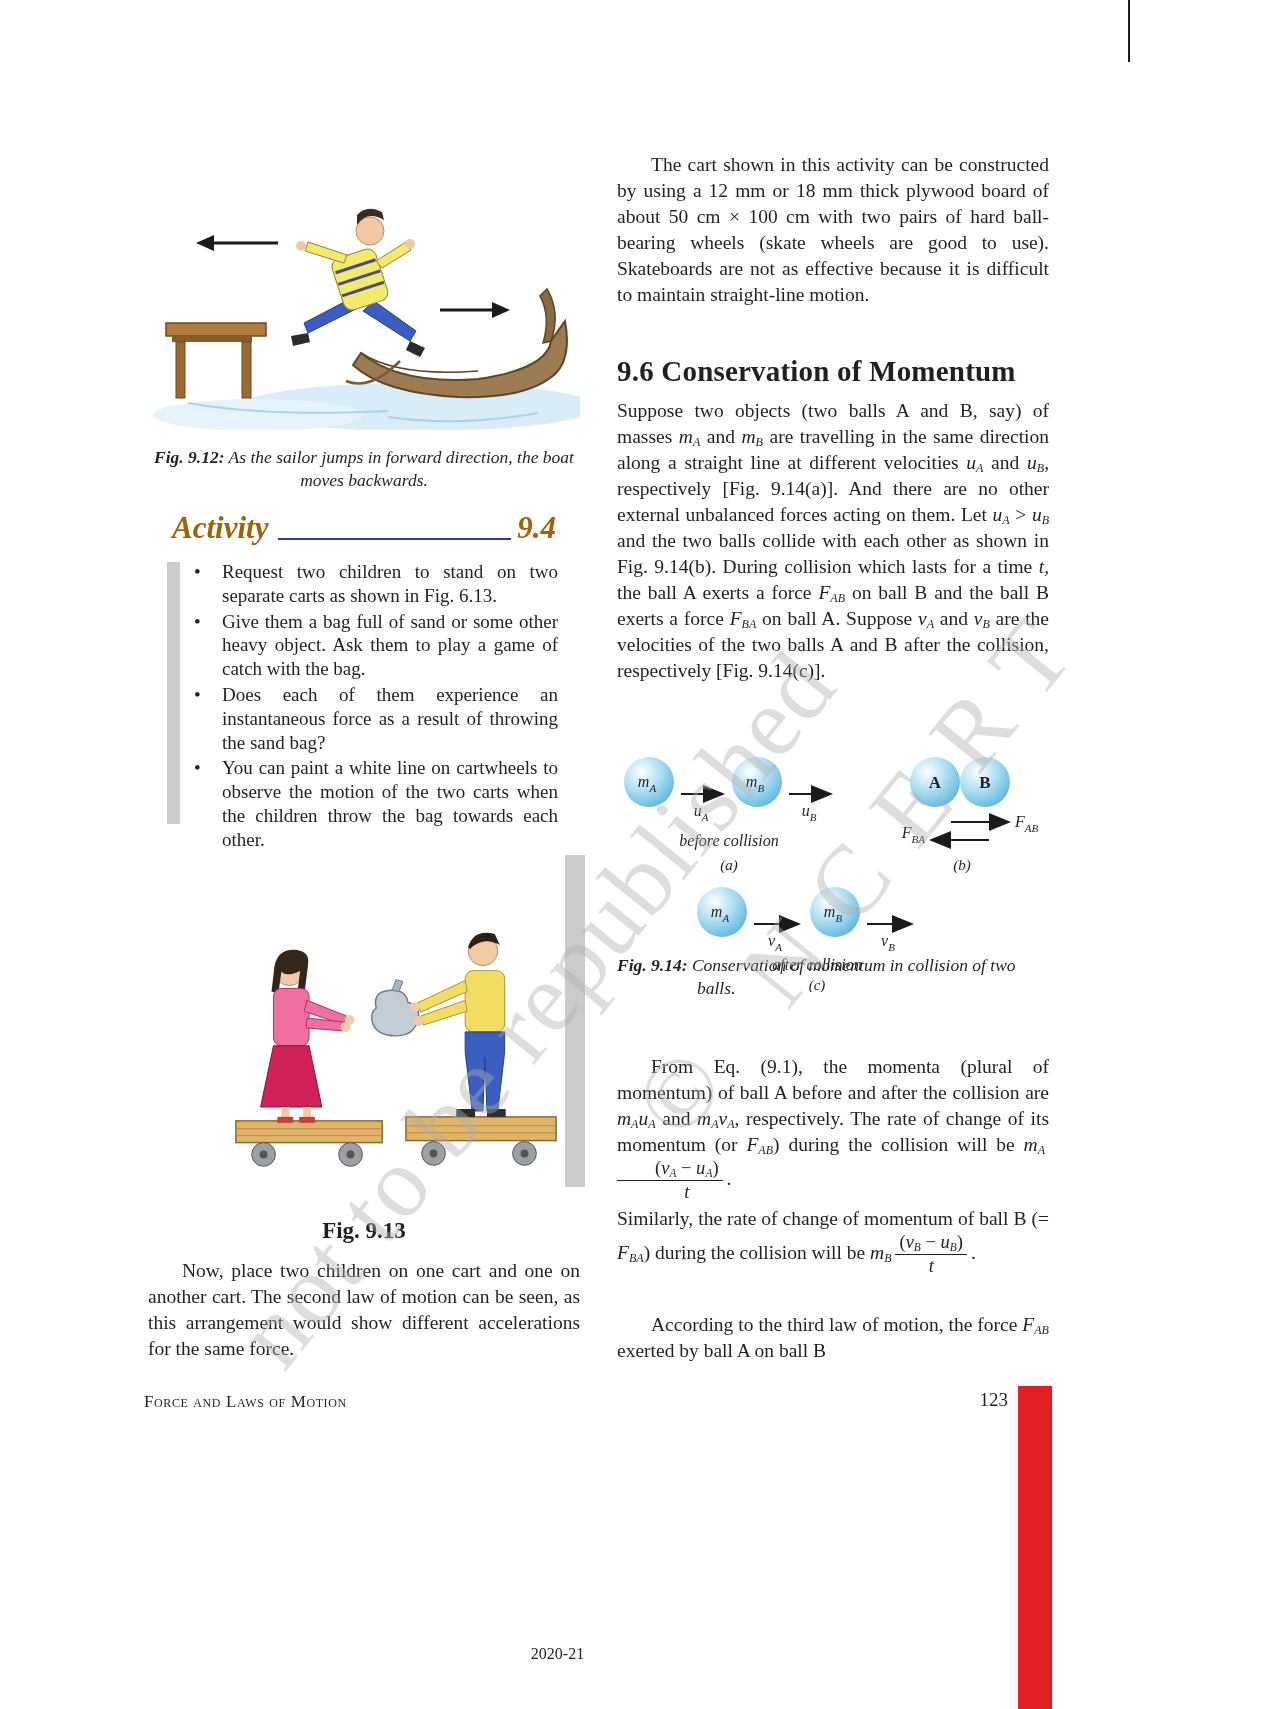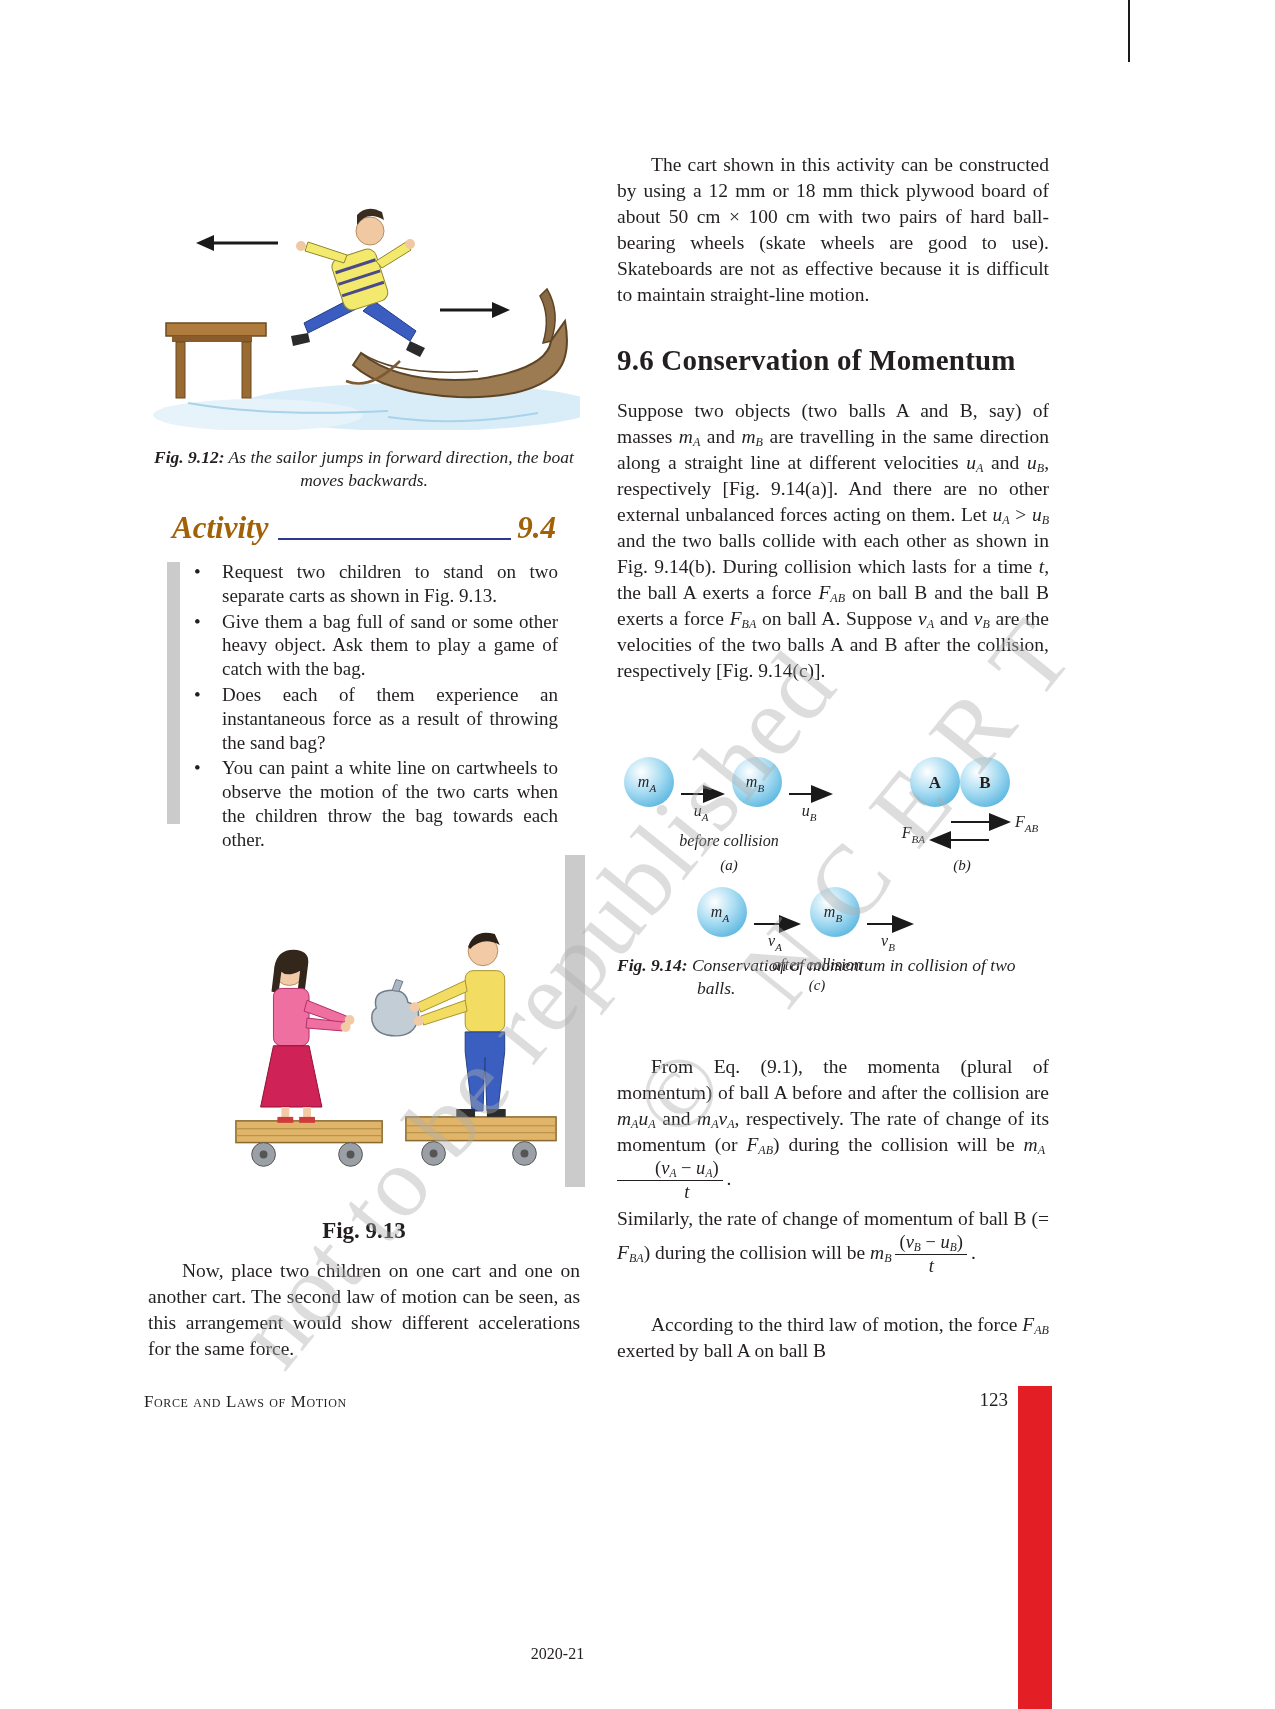--- a/index.html
+++ b/index.html
@@ -138,21 +138,21 @@
   </div>
 
   <div class="abs activity-head" style="left:172px; top:510px; width:384px;">
     <span class="activity-title">Activity</span>
     <span class="activity-rule"></span>
     <span class="activity-number">9.4</span>
   </div>
 
   <div class="abs graybar" style="left:167px; top:562px; width:13px; height:262px;"></div>
   <ul class="bullets abs" style="left:192px; top:560px; width:366px;">
-    <li><span>Request two children to stand on two separate carts as shown in Fig. 9.13.</span></li>
+    <li><span>Request two children to stand on two separate carts as shown in Fig. 6.13.</span></li>
     <li><span>Give them a bag full of sand or some other heavy object. Ask them to play a game of catch with the bag.</span></li>
     <li><span>Does each of them experience an instantaneous force as a result of throwing the sand bag?</span></li>
     <li><span>You can paint a white line on cartwheels to observe the motion of the two carts when the children throw the bag towards each other.</span></li>
   </ul>
 
   <div class="abs" style="left:228px; top:852px;">
     <svg viewBox="0 0 340 350" width="336" height="346">
 
       <g>
         <rect x="8" y="272" width="148" height="22" fill="#e0b469" stroke="#8a6a30" stroke-width="1.5"></rect>
@@ -209,21 +209,21 @@
   </div>
 
   <div class="abs graybar" style="left:565px; top:855px; width:20px; height:332px;"></div>
 
   <div class="abs col-left fig913-cap" style="top:1218px;">Fig. 9.13</div>
 
   <p class="body abs col-left indent" style="top:1258px;">Now, place two children on one cart and one on another cart. The second law of motion can be seen, as this arrangement would show different accelerations for the same force.</p>
 
   <p class="body abs col-right indent" style="top:152px;">The cart shown in this activity can be constructed by using a 12 mm or 18 mm thick plywood board of about 50 cm × 100 cm with two pairs of hard ball-bearing wheels (skate wheels are good to use). Skateboards are not as effective because it is difficult to maintain straight-line motion.</p>
 
-  <h2 class="section abs col-right" style="top:344px;">9.6 Conservation of Momentum</h2>
+  <h2 class="section abs col-right" style="top:355px;">9.6 Conservation of Momentum</h2>
 
   <p class="body abs col-right" style="top:398px;">Suppose two objects (two balls A and B, say) of masses <i>m</i><sub><i>A</i></sub> and <i>m</i><sub><i>B</i></sub> are travelling in the same direction along a straight line at different velocities <i>u</i><sub><i>A</i></sub> and <i>u</i><sub><i>B</i></sub>, respectively [Fig. 9.14(a)]. And there are no other external unbalanced forces acting on them. Let <i>u</i><sub><i>A</i></sub> &gt; <i>u</i><sub><i>B</i></sub> and the two balls collide with each other as shown in Fig. 9.14(b). During collision which lasts for a time <i>t</i>, the ball A exerts a force <i>F</i><sub><i>AB</i></sub> on ball B and the ball B exerts a force <i>F</i><sub><i>BA</i></sub> on ball A. Suppose <i>v</i><sub><i>A</i></sub> and <i>v</i><sub><i>B</i></sub> are the velocities of the two balls A and B after the collision, respectively [Fig. 9.14(c)].</p>
 
   <div class="abs col-right" style="top:742px;">
     <svg viewBox="0 0 432 250" width="432" height="250">
       <defs>
         <radialGradient id="ballg" cx="35%" cy="30%" r="75%">
           <stop offset="0%" stop-color="#ffffff"></stop>
           <stop offset="55%" stop-color="#a8dcf2"></stop>
           <stop offset="100%" stop-color="#5fb8e0"></stop>

